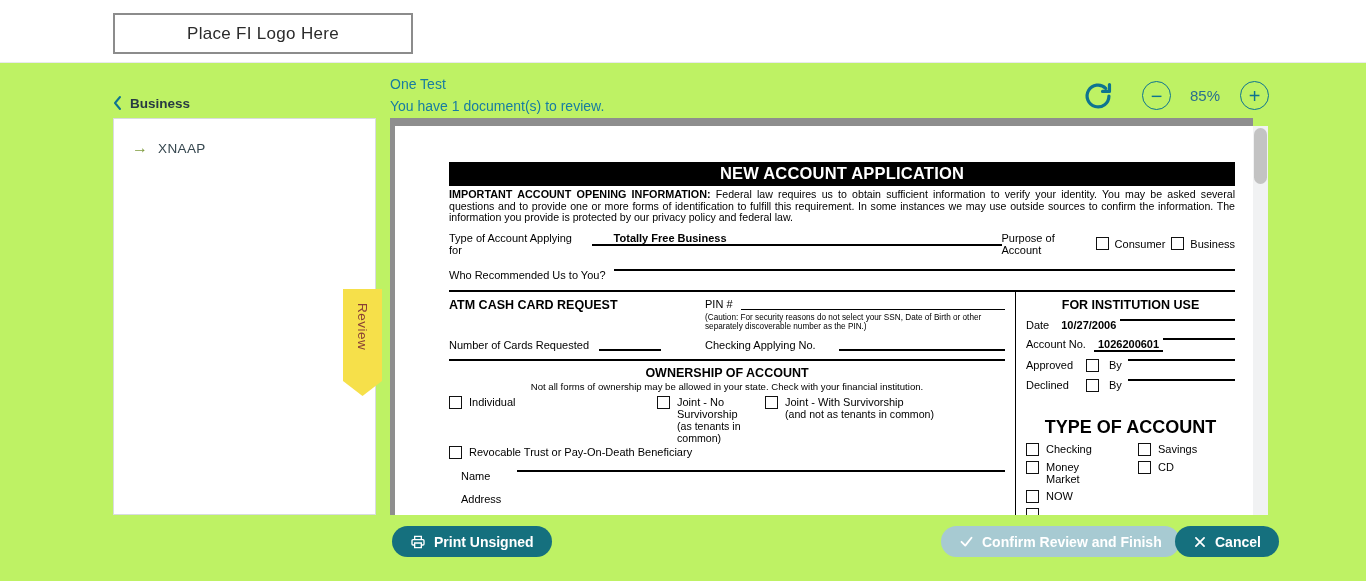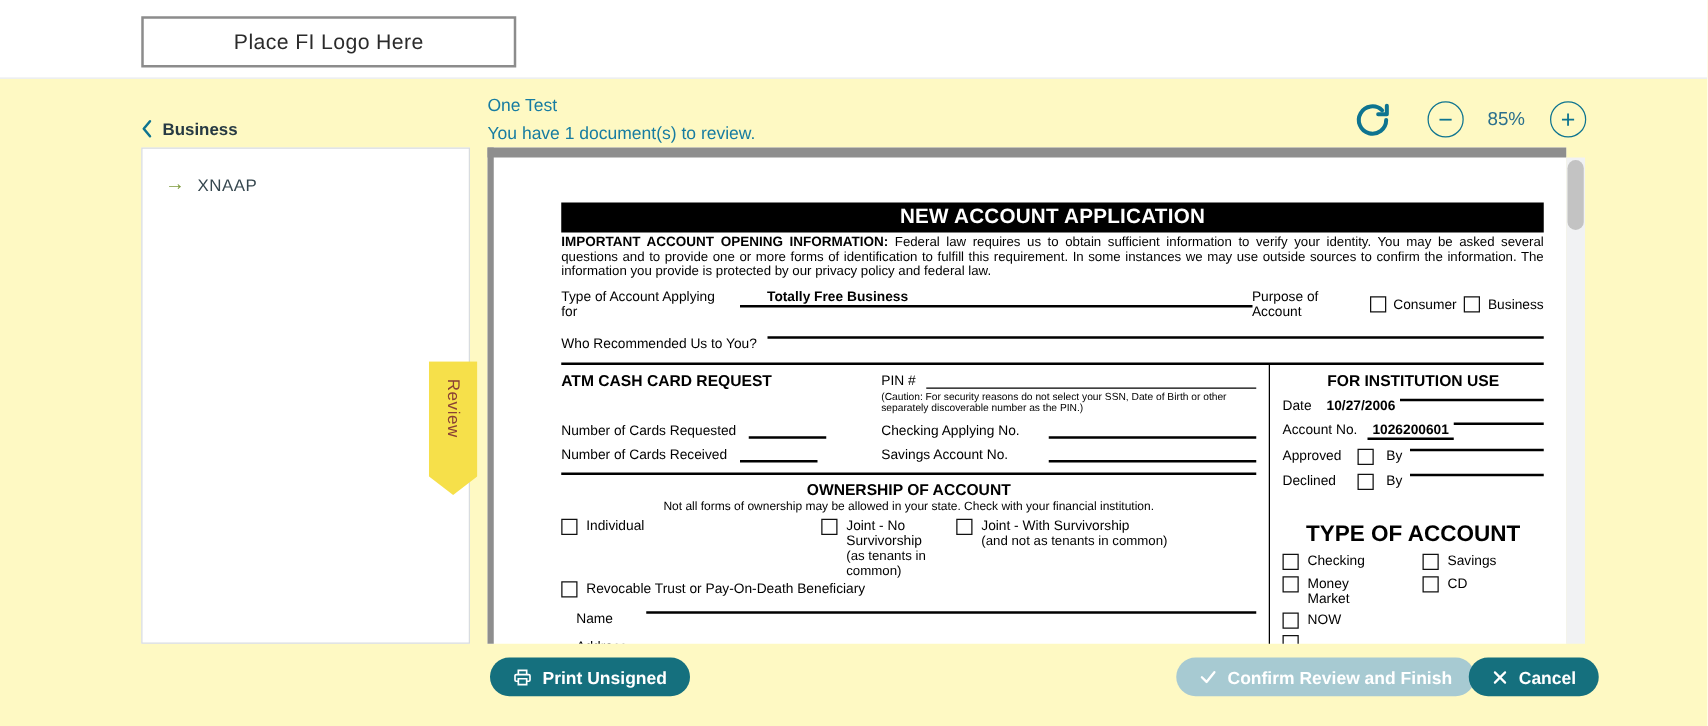--- a/index.html
+++ b/index.html
@@ -1,17 +1,17 @@
 <!DOCTYPE html>
 <html><head>
 <meta charset="utf-8">
 <style>
   * { margin:0; padding:0; box-sizing:border-box; }
   html,body { width:1366px; height:581px; font-family:"Liberation Sans", sans-serif; background:#fff; }
-  .stage { position:relative; width:1366px; height:581px; overflow:hidden; background:#fef9c3;padding-left:27px; }
+  .stage { position:relative; width:1366px; height:581px; overflow:hidden; background:#bef264;padding-left:27px; }
 
   
   .top-header { position:absolute; left:0; top:0; width:1366px; height:63px; background:#fff; border-bottom:1px solid #e8eaed; }
   .logo-box { position:absolute; left:113px; top:13px; width:300px; height:41px; border:2px solid #8c8c8c; display:flex; align-items:center; justify-content:center; }
   .logo-box span { font-size:17px; color:#2b2b2b; letter-spacing:.3px; }
 
   
   .back-row { position:absolute; left:112px; top:95px; display:flex; align-items:center; gap:8px; cursor:pointer; }
   .back-row .lbl { font-size:13.5px; font-weight:bold; color:#273a43; }
   .sidebar-panel { position:absolute; left:113px; top:118px; width:263px; height:397px; background:#fff; border:1px solid #d8dcdf; }
@@ -49,21 +49,21 @@
   .row-type { margin-top:8px; }
   .row-type .val { font-weight:bold; width:422px; margin-left:8px; padding-left:22px; }
   .purpose { margin-left:auto; display:flex; align-items:center; gap:6px; }
   .row-rec { margin-top:13px; }
   .row-rec .line { flex:1; margin-left:8px; }
 
   .main-grid { display:flex; border-top:2px solid #000; margin-top:9px; }
   .col-left { width:567px; border-right:1.5px solid #000; padding:6px 10px 0 0; }
   .col-right { flex:1; padding:6px 0 0 10px; }
 
-  .atm-head { display:flex; align-items:center; }
+  .atm-head { display:flex; align-items:flex-start; }
   .atm-title { width:256px; font-weight:bold; font-size:12.5px; }
   .pin-wrap { flex:1; display:flex; align-items:flex-end; font-size:11px; }
   .pin-wrap .line { flex:1; margin-left:8px; }
   .caution { margin-left:256px; font-size:8.2px; line-height:1.18; margin-top:1px; }
   .cards-row { margin-top:7px; }
   .half-l { width:256px; display:flex; align-items:flex-end; }
   .half-l .line { width:62px; margin-left:10px; }
   .half-r { flex:1; display:flex; align-items:flex-end; }
   .half-r .lab { width:128px; }
   .half-r .line { flex:1; margin-left:6px; }
@@ -181,30 +181,20 @@
           </div>
           <div class="caution">(Caution: For security reasons do not select your SSN, Date of Birth or other separately discoverable number as the PIN.)</div>
 
           <div class="frow cards-row">
             <span class="half-l">
               <span>Number of Cards Requested</span>
               <span class="line ul2"></span>
             </span>
             <span class="half-r">
               <span class="lab">Checking Applying No.</span>
-              <span class="line ul2"></span>
-            </span>
-          </div>
-          <div class="frow cards-row">
-            <span class="half-l">
-              <span>Number of Cards Received</span>
-              <span class="line ul2"></span>
-            </span>
-            <span class="half-r">
-              <span class="lab">Savings Account No.</span>
               <span class="line ul2"></span>
             </span>
           </div>
           <div class="atm-sep"></div>
 
           <div class="own-title">OWNERSHIP OF ACCOUNT</div>
           <div class="own-sub">Not all forms of ownership may be allowed in your state. Check with your financial institution.</div>
           <div class="own-opts">
             <span class="opt opt1">
               <span class="cb"></span>

